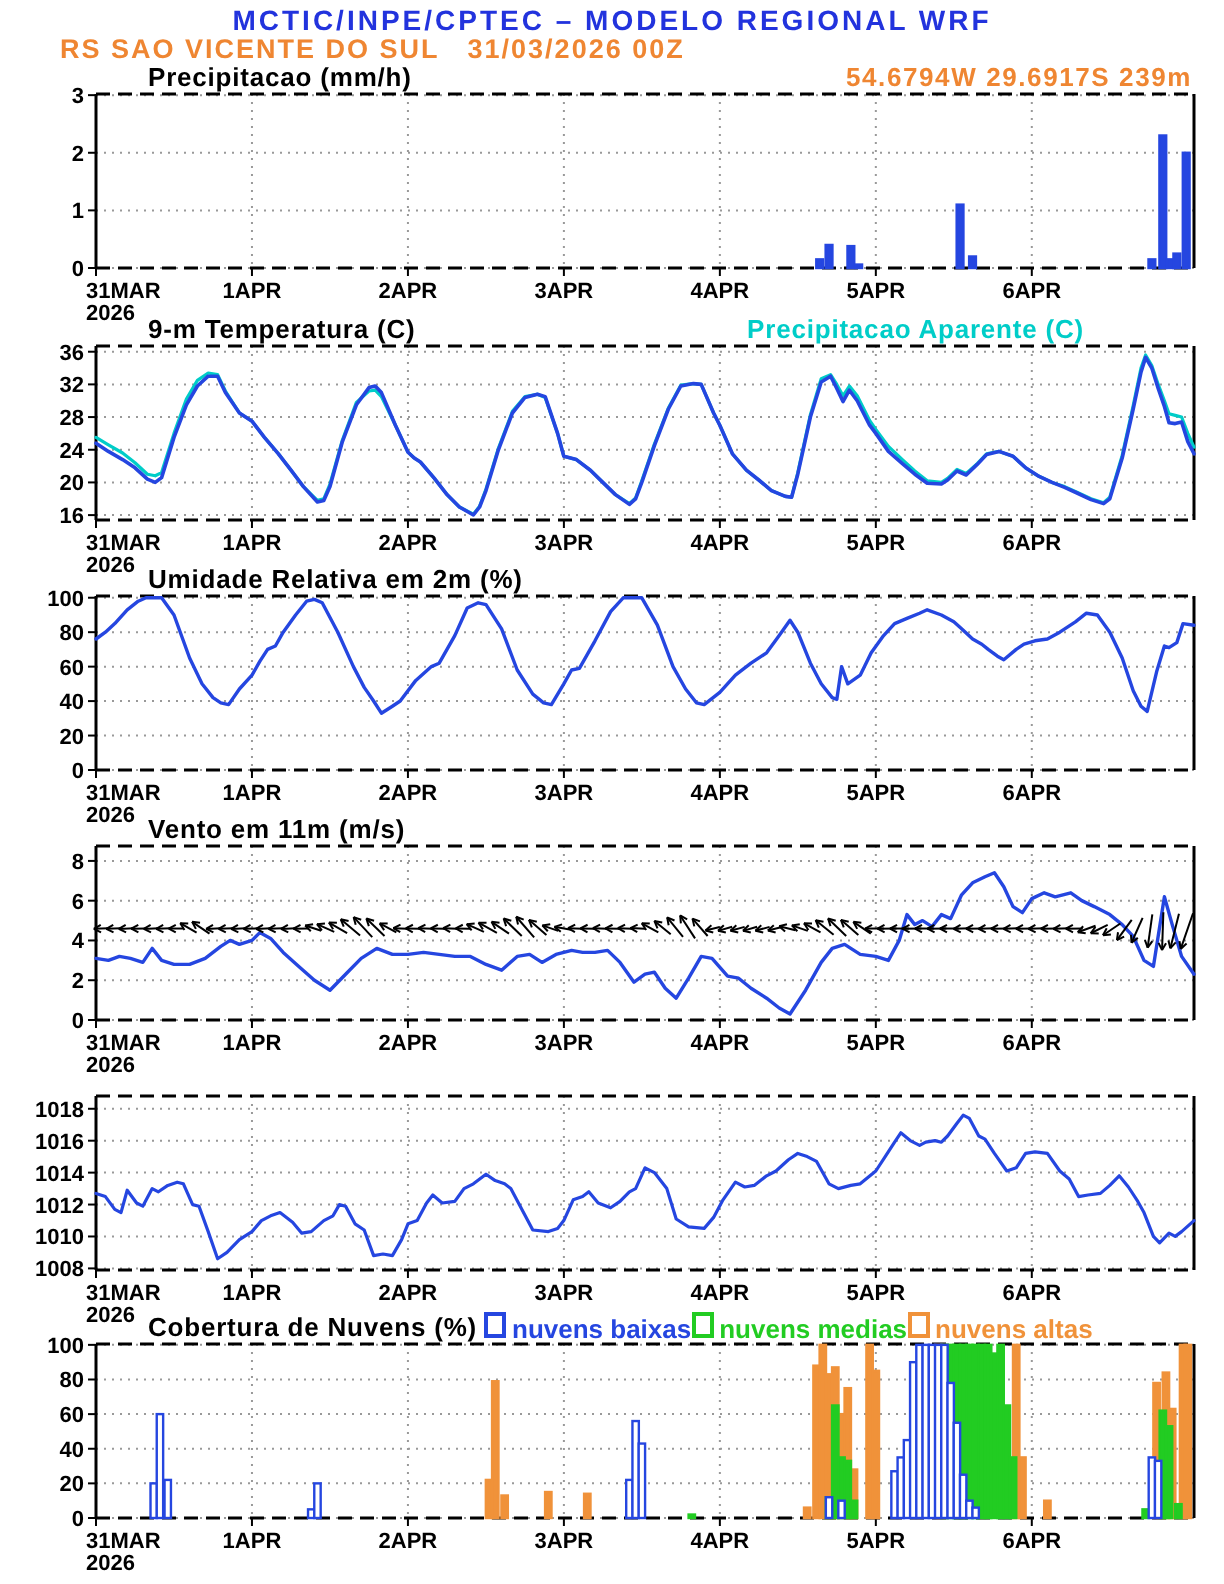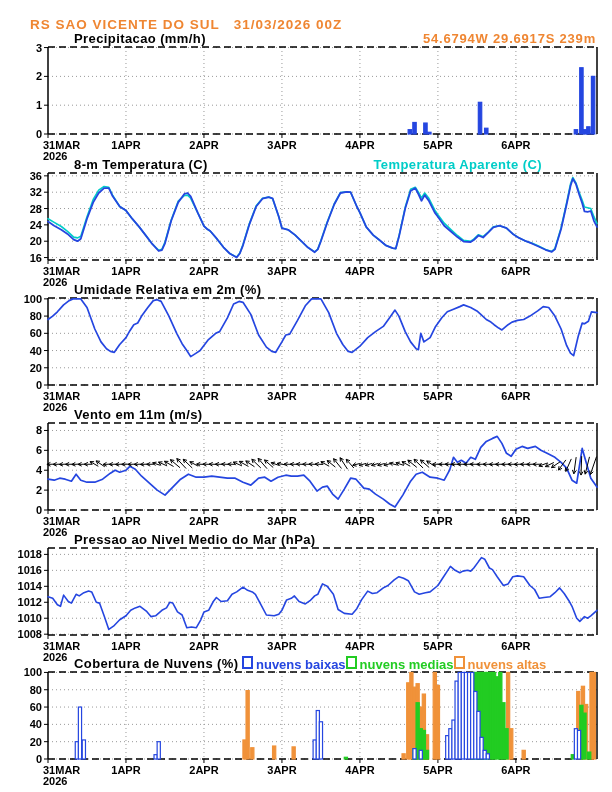--- a/index.html
+++ b/index.html
@@ -17,20 +17,21 @@
   svg.chart{position:absolute;left:0;top:15px;overflow:visible;}
   .tick{font-family:"Liberation Sans",sans-serif;font-size:11px;font-weight:bold;fill:#000;}
   .lg{position:absolute;left:242px;top:0;display:flex;}
   .lgitem{font-size:13px;font-weight:bold;white-space:pre;}
   .lgbox{display:inline-block;width:7px;height:9px;border:2px solid #000;margin-right:3px;}
 </style>
 </head>
 <body>
 
 <div class="page">
+  <div class="hdr1">MCTIC/INPE/CPTEC – MODELO REGIONAL WRF</div>
   <div class="hdr2">RS SAO VICENTE DO SUL   31/03/2026 00Z</div>
 
   <section class="panel" style="top:31px">
     <div class="trow">
       <span class="ptitle">Precipitacao (mm/h)</span>
       <span class="station">54.6794W 29.6917S 239m</span>
     </div>
     <svg class="chart" width="612" height="118">
         <line x1="48" y1="88" x2="48" y2="92" stroke="#000"></line>
         <text x="43" y="103" text-anchor="start" class="tick">31MAR</text>
@@ -78,22 +79,22 @@
         <rect x="574.2446022727272" y="83.67880794701988" width="3.4" height="4.321192052980123" fill="#2546e0" stroke="#2546e0" stroke-width="1.2"></rect>
         <rect x="579.7034090909091" y="21.74172185430464" width="3.4" height="66.25827814569536" fill="#2546e0" stroke="#2546e0" stroke-width="1.2"></rect>
         <rect x="583.6025568181817" y="83.67880794701988" width="3.4" height="4.321192052980123" fill="#2546e0" stroke="#2546e0" stroke-width="1.2"></rect>
         <rect x="586.721875" y="80.79801324503312" width="3.4" height="7.201986754966882" fill="#2546e0" stroke="#2546e0" stroke-width="1.2"></rect>
         <rect x="591.4008522727272" y="30.3841059602649" width="3.4" height="57.615894039735096" fill="#2546e0" stroke="#2546e0" stroke-width="1.2"></rect>
       </svg>
   </section>
 
   <section class="panel" style="top:157px">
     <div class="trow">
-      <span class="ptitle">8-m Temperatura (C)</span>
-      <span class="pright">Temperatura Aparente (C)</span>
+      <span class="ptitle">9-m Temperatura (C)</span>
+      <span class="pright">Precipitacao Aparente (C)</span>
     </div>
     <svg class="chart" width="612" height="118">
         <line x1="48" y1="88" x2="48" y2="92" stroke="#000"></line>
         <text x="43" y="103" text-anchor="start" class="tick">31MAR</text>
         <text x="43" y="114" text-anchor="start" class="tick">2026</text>
         <line x1="125.98295454545455" y1="1" x2="125.98295454545455" y2="88" stroke="#999999" stroke-dasharray="1 3"></line>
         <line x1="125.98295454545455" y1="88" x2="125.98295454545455" y2="92" stroke="#000"></line>
         <text x="125.98295454545455" y="103" text-anchor="middle" class="tick">1APR</text>
         <line x1="203.9659090909091" y1="1" x2="203.9659090909091" y2="88" stroke="#999999" stroke-dasharray="1 3"></line>
         <line x1="203.9659090909091" y1="88" x2="203.9659090909091" y2="92" stroke="#000"></line>
@@ -496,23 +497,20 @@
         <line x1="589.4927479558828" y1="34.84009483684577" x2="585.1744421194288" y2="52.159873550872305" stroke="#000000" stroke-width="1"></line>
         <line x1="585.1744421194288" y1="52.159873550872305" x2="584.2067545370302" y2="48.27869064576832" stroke="#000000" stroke-width="1"></line>
         <line x1="585.1744421194288" y1="52.159873550872305" x2="587.8509645448643" y2="49.18729424896273" stroke="#000000" stroke-width="1"></line>
         <line x1="596.5177838692847" y1="34.604156680502676" x2="590.3645457500445" y2="52.474457759329766" stroke="#000000" stroke-width="1"></line>
         <line x1="590.3645457500445" y1="52.474457759329766" x2="589.7388078898836" y2="48.52370439694921" stroke="#000000" stroke-width="1"></line>
         <line x1="590.3645457500445" y1="52.474457759329766" x2="593.2899605565212" y2="49.74646431907978" stroke="#000000" stroke-width="1"></line>
       </svg>
   </section>
 
   <section class="panel" style="top:532px">
-    <div class="trow">
-      <span class="ptitle">Pressao ao Nivel Medio do Mar (hPa)</span>
-    </div>
     <svg class="chart" width="612" height="118">
         <line x1="48" y1="88" x2="48" y2="92" stroke="#000"></line>
         <text x="43" y="103" text-anchor="start" class="tick">31MAR</text>
         <text x="43" y="114" text-anchor="start" class="tick">2026</text>
         <line x1="125.98295454545455" y1="1" x2="125.98295454545455" y2="88" stroke="#999999" stroke-dasharray="1 3"></line>
         <line x1="125.98295454545455" y1="88" x2="125.98295454545455" y2="92" stroke="#000"></line>
         <text x="125.98295454545455" y="103" text-anchor="middle" class="tick">1APR</text>
         <line x1="203.9659090909091" y1="1" x2="203.9659090909091" y2="88" stroke="#999999" stroke-dasharray="1 3"></line>
         <line x1="203.9659090909091" y1="88" x2="203.9659090909091" y2="92" stroke="#000"></line>
         <text x="203.9659090909091" y="103" text-anchor="middle" class="tick">2APR</text>

